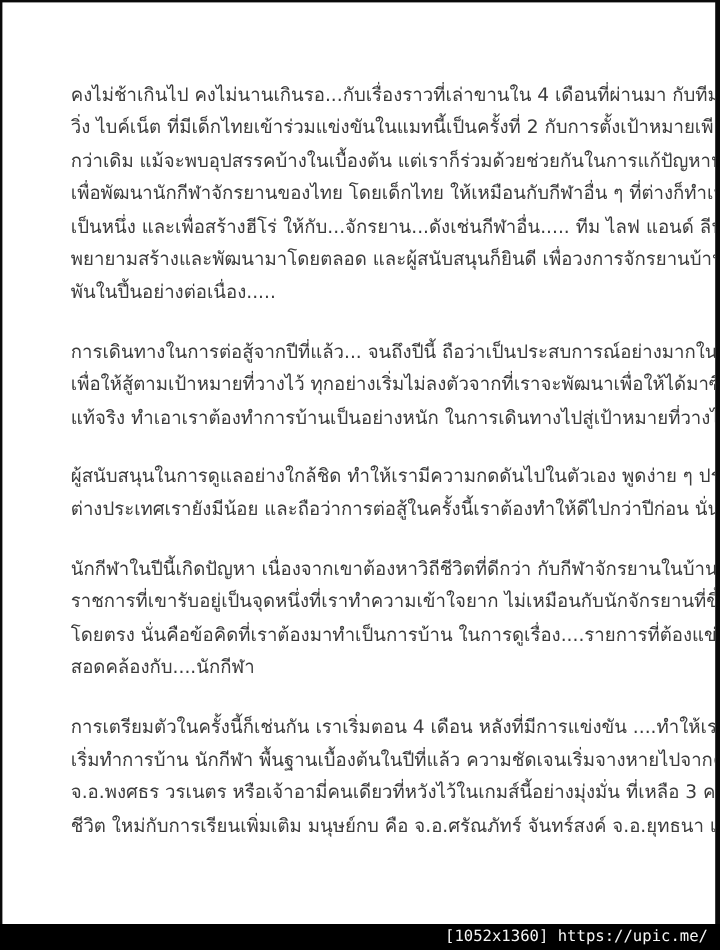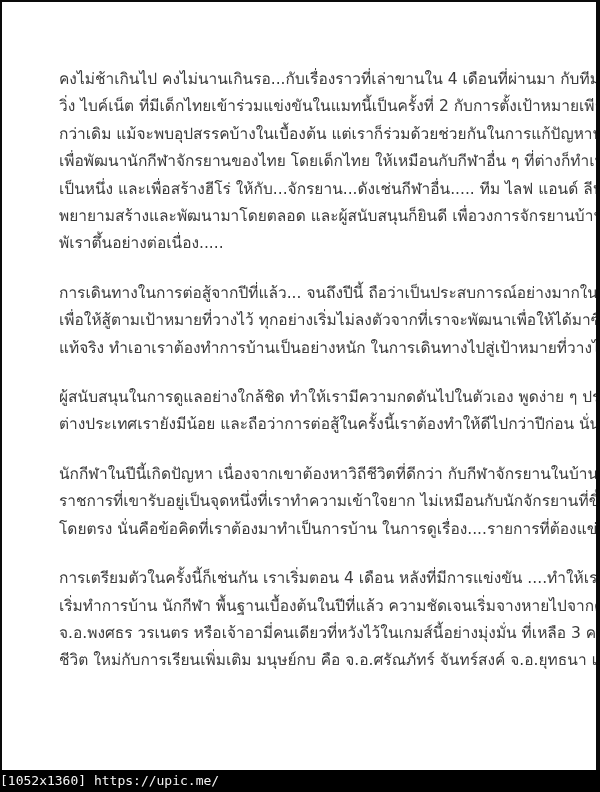--- a/index.html
+++ b/index.html
@@ -44,21 +44,21 @@
   }
   .watermark-bar {
     position: absolute;
     left: 0;
     right: 0;
     bottom: 0;
     height: 22px;
     background: #000000;
     display: flex;
     align-items: center;
-    justify-content: flex-start;
+    justify-content: flex-end;
     padding-right: 10px;
     box-sizing: border-box;
   }
   .watermark-text {
     color: #f5f5f5;
     font-family: "DejaVu Sans Mono", "Liberation Mono", monospace;
     font-size: 13px;
     line-height: 22px;
     white-space: nowrap;
   }
@@ -69,35 +69,36 @@
 <div class="frame">
   <div class="page">
     <div class="content">
         <p class="para">
           <span class="line">คงไม่ช้าเกินไป คงไม่นานเกินรอ...กับเรื่องราวที่เล่าขานใน 4 เดือนที่ผ่านมา กับทีม ไลฟ แอนด์ ลีฟ</span>
           <span class="line">วิ่ง ไบค์เน็ต ที่มีเด็กไทยเข้าร่วมแข่งขันในแมทนี้เป็นครั้งที่ 2 กับการตั้งเป้าหมายเพียงแค่ให้ดี</span>
           <span class="line">กว่าเดิม แม้จะพบอุปสรรคบ้างในเบื้องต้น แต่เราก็ร่วมด้วยช่วยกันในการแก้ปัญหานั้นให้ลุล่วงไป</span>
           <span class="line">เพื่อพัฒนานักกีฬาจักรยานของไทย โดยเด็กไทย ให้เหมือนกับกีฬาอื่น ๆ ที่ต่างก็ทำเป้าหมายให้</span>
           <span class="line">เป็นหนึ่ง และเพื่อสร้างฮีโร่ ให้กับ...จักรยาน...ดังเช่นกีฬาอื่น..... ทีม ไลฟ แอนด์ ลีฟวิ่ง ไบค์เน็ต ได้</span>
           <span class="line">พยายามสร้างและพัฒนามาโดยตลอด และผู้สนับสนุนก็ยินดี เพื่อวงการจักรยานบ้านเราให้</span>
-          <span class="line">พัเราตึ้นอย่างต่อเนื่อง.....</span>
+          <span class="line">พันในปึ้นอย่างต่อเนื่อง.....</span>
         </p>
         <p class="para">
           <span class="line">การเดินทางในการต่อสู้จากปีที่แล้ว... จนถึงปีนี้ ถือว่าเป็นประสบการณ์อย่างมากในการเดินทาง</span>
           <span class="line">เพื่อให้สู้ตามเป้าหมายที่วางไว้ ทุกอย่างเริ่มไม่ลงตัวจากที่เราจะพัฒนาเพื่อให้ได้มาซึ่งการต่อสู้ที่</span>
           <span class="line">แท้จริง ทำเอาเราต้องทำการบ้านเป็นอย่างหนัก ในการเดินทางไปสู่เป้าหมายที่วางไว้ในครั้งนี้</span>
         </p>
         <p class="para">
           <span class="line">ผู้สนับสนุนในการดูแลอย่างใกล้ชิด ทำให้เรามีความกดดันไปในตัวเอง พูดง่าย ๆ ประสบการณ์ใน</span>
           <span class="line">ต่างประเทศเรายังมีน้อย และถือว่าการต่อสู้ในครั้งนี้เราต้องทำให้ดีไปกว่าปีก่อน นั่นคงเป็นเรื่องที่</span>
         </p>
         <p class="para">
           <span class="line">นักกีฬาในปีนี้เกิดปัญหา เนื่องจากเขาต้องหาวิถีชีวิตที่ดีกว่า กับกีฬาจักรยานในบ้านเรา และ</span>
           <span class="line">ราชการที่เขารับอยู่เป็นจุดหนึ่งที่เราทำความเข้าใจยาก ไม่เหมือนกับนักจักรยานที่ขึ้นกับเรา</span>
           <span class="line">โดยตรง นั่นคือข้อคิดที่เราต้องมาทำเป็นการบ้าน ในการดูเรื่อง....รายการที่ต้องแข่ง....ให้</span>
+          <span class="line">สอดคล้องกับ....นักกีฬา</span>
         </p>
         <p class="para">
           <span class="line">การเตรียมตัวในครั้งนี้ก็เช่นกัน เราเริ่มตอน 4 เดือน หลังที่มีการแข่งขัน ....ทำให้เราได้รับรู้และ</span>
           <span class="line">เริ่มทำการบ้าน นักกีฬา พื้นฐานเบื้องต้นในปีที่แล้ว ความชัดเจนเริ่มจางหายไปจากคนเดิม มีเพียง</span>
           <span class="line">จ.อ.พงศธร วรเนตร หรือเจ้าอามี่คนเดียวที่หวังไว้ในเกมส์นี้อย่างมุ่งมั่น ที่เหลือ 3 คน ออกไปหาวิถี</span>
           <span class="line">ชีวิต ใหม่กับการเรียนเพิ่มเติม มนุษย์กบ คือ จ.อ.ศรัณภัทร์ จันทร์สงค์  จ.อ.ยุทธนา แดงดี จ.อ.</span>
         </p>
       </div>
   </div>
   <div class="watermark-bar">

